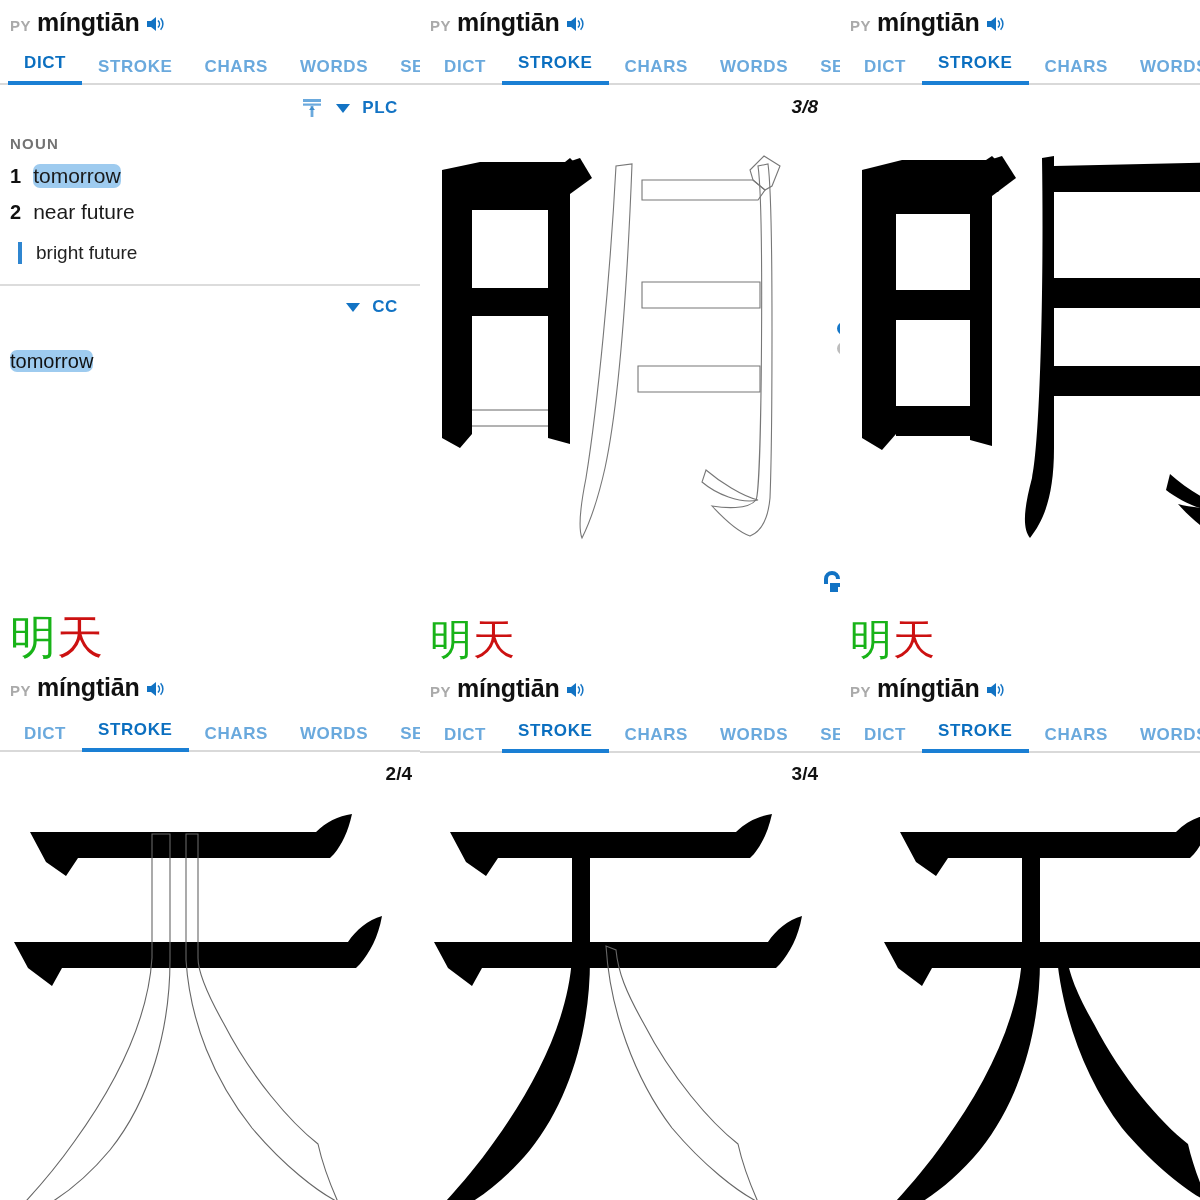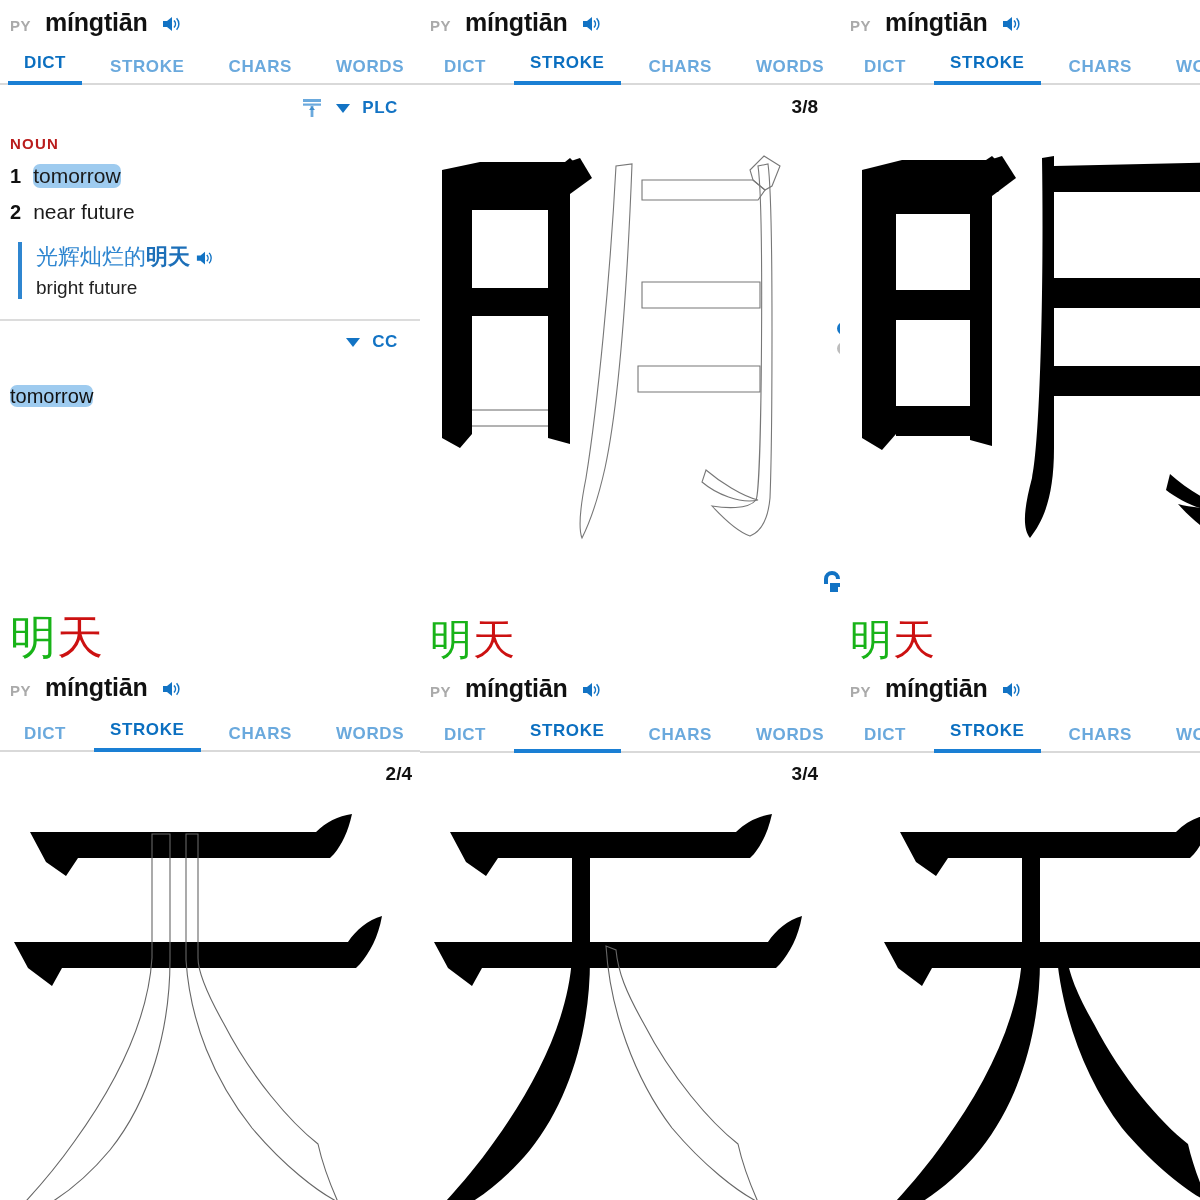--- a/index.html
+++ b/index.html
@@ -28,21 +28,21 @@
     letter-spacing: 1px;
     padding-left: 10px;
     white-space: nowrap;
   }
   .hanzi-line .g { color: #18b318; }
   .hanzi-line .r { color: #cc1111; }
 
   .py-line {
     display: flex;
     align-items: baseline;
-    gap: 14px;
+    gap: 6px;
     padding-left: 10px;
     white-space: nowrap;
   }
   .py-tag {
     font-size: 15px;
     font-weight: bold;
     color: #aaaaaa;
     letter-spacing: .5px;
   }
   .py-word {
@@ -53,21 +53,21 @@
   }
 
   
   .spk { display: inline-block; width: 20px; height: 18px; position: relative; top: 2px; }
   .spk svg { display: block; }
 
   
   .tabs {
     display: flex;
     align-items: flex-end;
-    gap: 12px;
+    gap: 0;
     padding-left: 8px;
     border-bottom: 2px solid #d9d9d9;
     height: 38px;
     white-space: nowrap;
   }
   .tab {
     font-size: 17px;
     font-weight: bold;
     color: #6aa9dd;
     letter-spacing: .6px;
@@ -95,21 +95,21 @@
     font-size: 17px; font-weight: bold; color: #1273c4; letter-spacing: .6px;
   }
   .caret {
     width: 0; height: 0;
     border-left: 7px solid transparent;
     border-right: 7px solid transparent;
     border-top: 9px solid #1273c4;
   }
 
   .pos {
-    font-size: 15px; font-weight: bold; color: #b91c1c;
+    font-size: 15px; font-weight: bold; color: #737373;
     letter-spacing: 1.2px; padding-left: 10px; margin-top: 4px;
   }
   .sense {
     display: flex; gap: 12px; align-items: baseline;
     padding-left: 10px; margin-top: 12px;
   }
   .sense .num { font-size: 20px; font-weight: bold; color: #111; }
   .sense .txt { font-size: 21px; color: #1a1a1a; }
   .hl { background: #9ecbef; border-radius: 7px; }
 
@@ -194,30 +194,20 @@
       <span class="num">1</span>
       <span class="txt hl">tomorrow</span>
     </div>
 
     <div class="sense">
       <span class="num">2</span>
       <span class="txt">near future</span>
     </div>
 
     <div class="example">
-      <div class="ex-cn">
-        <span>光辉灿烂的</span><b>明天</b>
-        <span class="spk" style="width:18px;height:16px;">
-          <svg viewBox="0 0 20 18">
-              <path d="M1 6h4l5-4v14l-5-4H1z" fill="#1273c4"></path>
-              <path d="M12 5.5a5 5 0 0 1 0 7" stroke="#1273c4" stroke-width="1.6" fill="none"></path>
-              <path d="M14.6 3.2a8.5 8.5 0 0 1 0 11.6" stroke="#1273c4" stroke-width="1.5" fill="none"></path>
-            </svg>
-        </span>
-      </div>
       <div class="ex-en">bright future</div>
     </div>
 
     <div class="hr"></div>
 
     <div class="toolrow" style="height:42px;">
       <span class="srcbtn">
         <span class="caret"></span>
         <span>CC</span>
       </span>
@@ -240,21 +230,21 @@
     </div>
 
     <div class="tabs" style="margin-top:10px;">
       <div class="tab">DICT</div>
       <div class="tab active">STROKE</div>
       <div class="tab">CHARS</div>
       <div class="tab">WORDS</div>
       <div class="tab">SENTS</div>
     </div>
 
-    <div class="counter" style="right:22px; top:96px;">3/8</div>
+    <div class="counter" style="right:22px; top:96px;font-style:italic;">3/8</div>
 
     <div class="stroke-area" style="top:148px;">
       <svg width="420" height="400" viewBox="0 0 420 400">
 
         <g>
           <path d="M22 22 L22 290 L40 300 L52 286 L52 40 L150 40 L150 26 L140 18 Z" fill="#000"></path>
           <path d="M140 18 L150 26 L150 40 L154 40 L165 25 L150 10 Z" fill="#000"></path>
           <path d="M52 40 L52 62 L128 62 L128 40 Z" fill="#000"></path>
           <path d="M128 40 L128 290 L150 296 L150 40 Z" fill="#000"></path>
           <path d="M52 140 L52 168 L150 168 L150 140 Z" fill="#000"></path>

